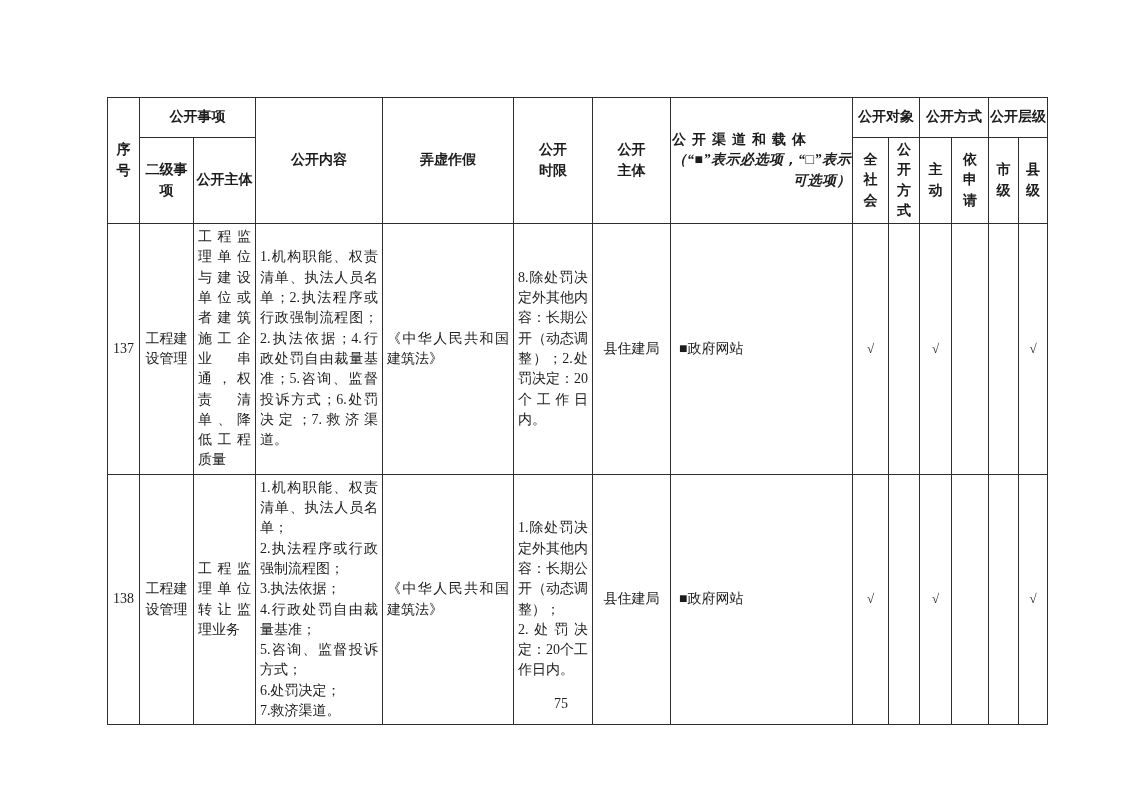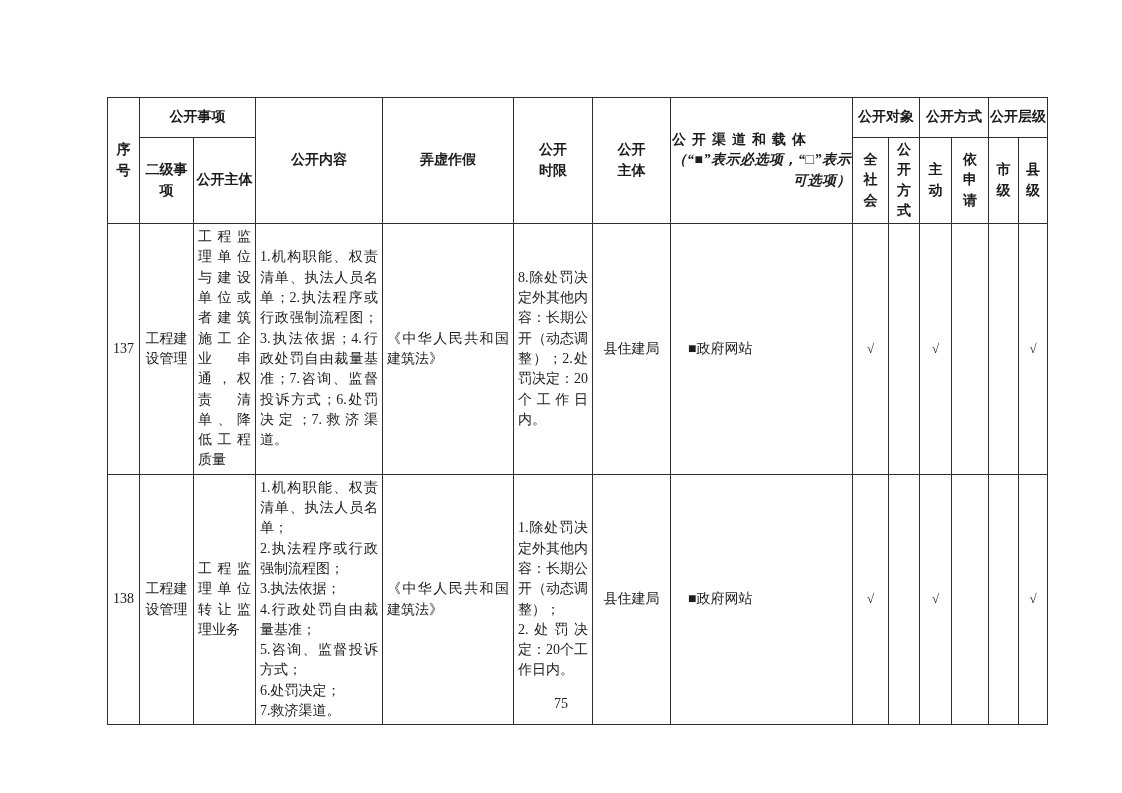--- a/index.html
+++ b/index.html
@@ -40,21 +40,21 @@
   .vtext2 { display: inline-block; width: 2.2em; word-break: break-all; }
 
   .cell-center { text-align: center; }
   .cell-just { text-align: justify; text-align-last: left; }
   .prewrap { white-space: pre-line; }
 
   .channel-head { padding: 4px 8px; text-align: left; vertical-align: middle; }
   .channel-title { display: block; text-align: left; letter-spacing: 6px; padding-right: 0; }
   .channel-note { display: block; text-align: right; letter-spacing: 0.5px; font-style: italic; }
 
-  td.channel-cell { text-align: left; padding-left: 17px; }
+  td.channel-cell { text-align: left; padding-left: 8px; }
   td.check-cell { text-align: center; padding: 0; font-size: 13px; }
 
   .content-cell { line-height: 1.42; }
   .seq-cell { text-align: center; margin-left: 36px; }
 
   .page-number {
     position: absolute; top: 696px; left: 0;
     width: 100%; text-align: center;
     font-size: 14px; color: #222;
   }
@@ -107,21 +107,21 @@
       <th><span class="vtext">主动</span></th>
       <th><span class="vtext">依申请</span></th>
       <th><span class="vtext">市级</span></th>
       <th><span class="vtext">县级</span></th>
     </tr>
 
     <tr class="r3">
       <td class="seq-cell">137</td>
       <td class="cell-center">工程建设管理</td>
       <td class="cell-just">工程监理单位与建设单位或者建筑施工企业串通，权责清单、降低工程质量</td>
-      <td class="cell-just content-cell">1.机构职能、权责清单、执法人员名单；2.执法程序或行政强制流程图；3.执法依据；4.行政处罚自由裁量基准；7.咨询、监督投诉方式；6.处罚决定；7.救济渠道。</td>
+      <td class="cell-just content-cell">1.机构职能、权责清单、执法人员名单；2.执法程序或行政强制流程图；2.执法依据；4.行政处罚自由裁量基准；5.咨询、监督投诉方式；6.处罚决定；7.救济渠道。</td>
       <td class="cell-just">《中华人民共和国建筑法》</td>
       <td class="cell-just content-cell">8.除处罚决定外其他内容：长期公开（动态调整）；2.处罚决定：20个工作日内。</td>
       <td class="cell-center">县住建局</td>
       <td class="channel-cell">■政府网站</td>
       <td class="check-cell">√</td>
       <td class="check-cell"></td>
       <td class="check-cell">√</td>
       <td class="check-cell"></td>
       <td class="check-cell"></td>
       <td class="check-cell">√</td>

